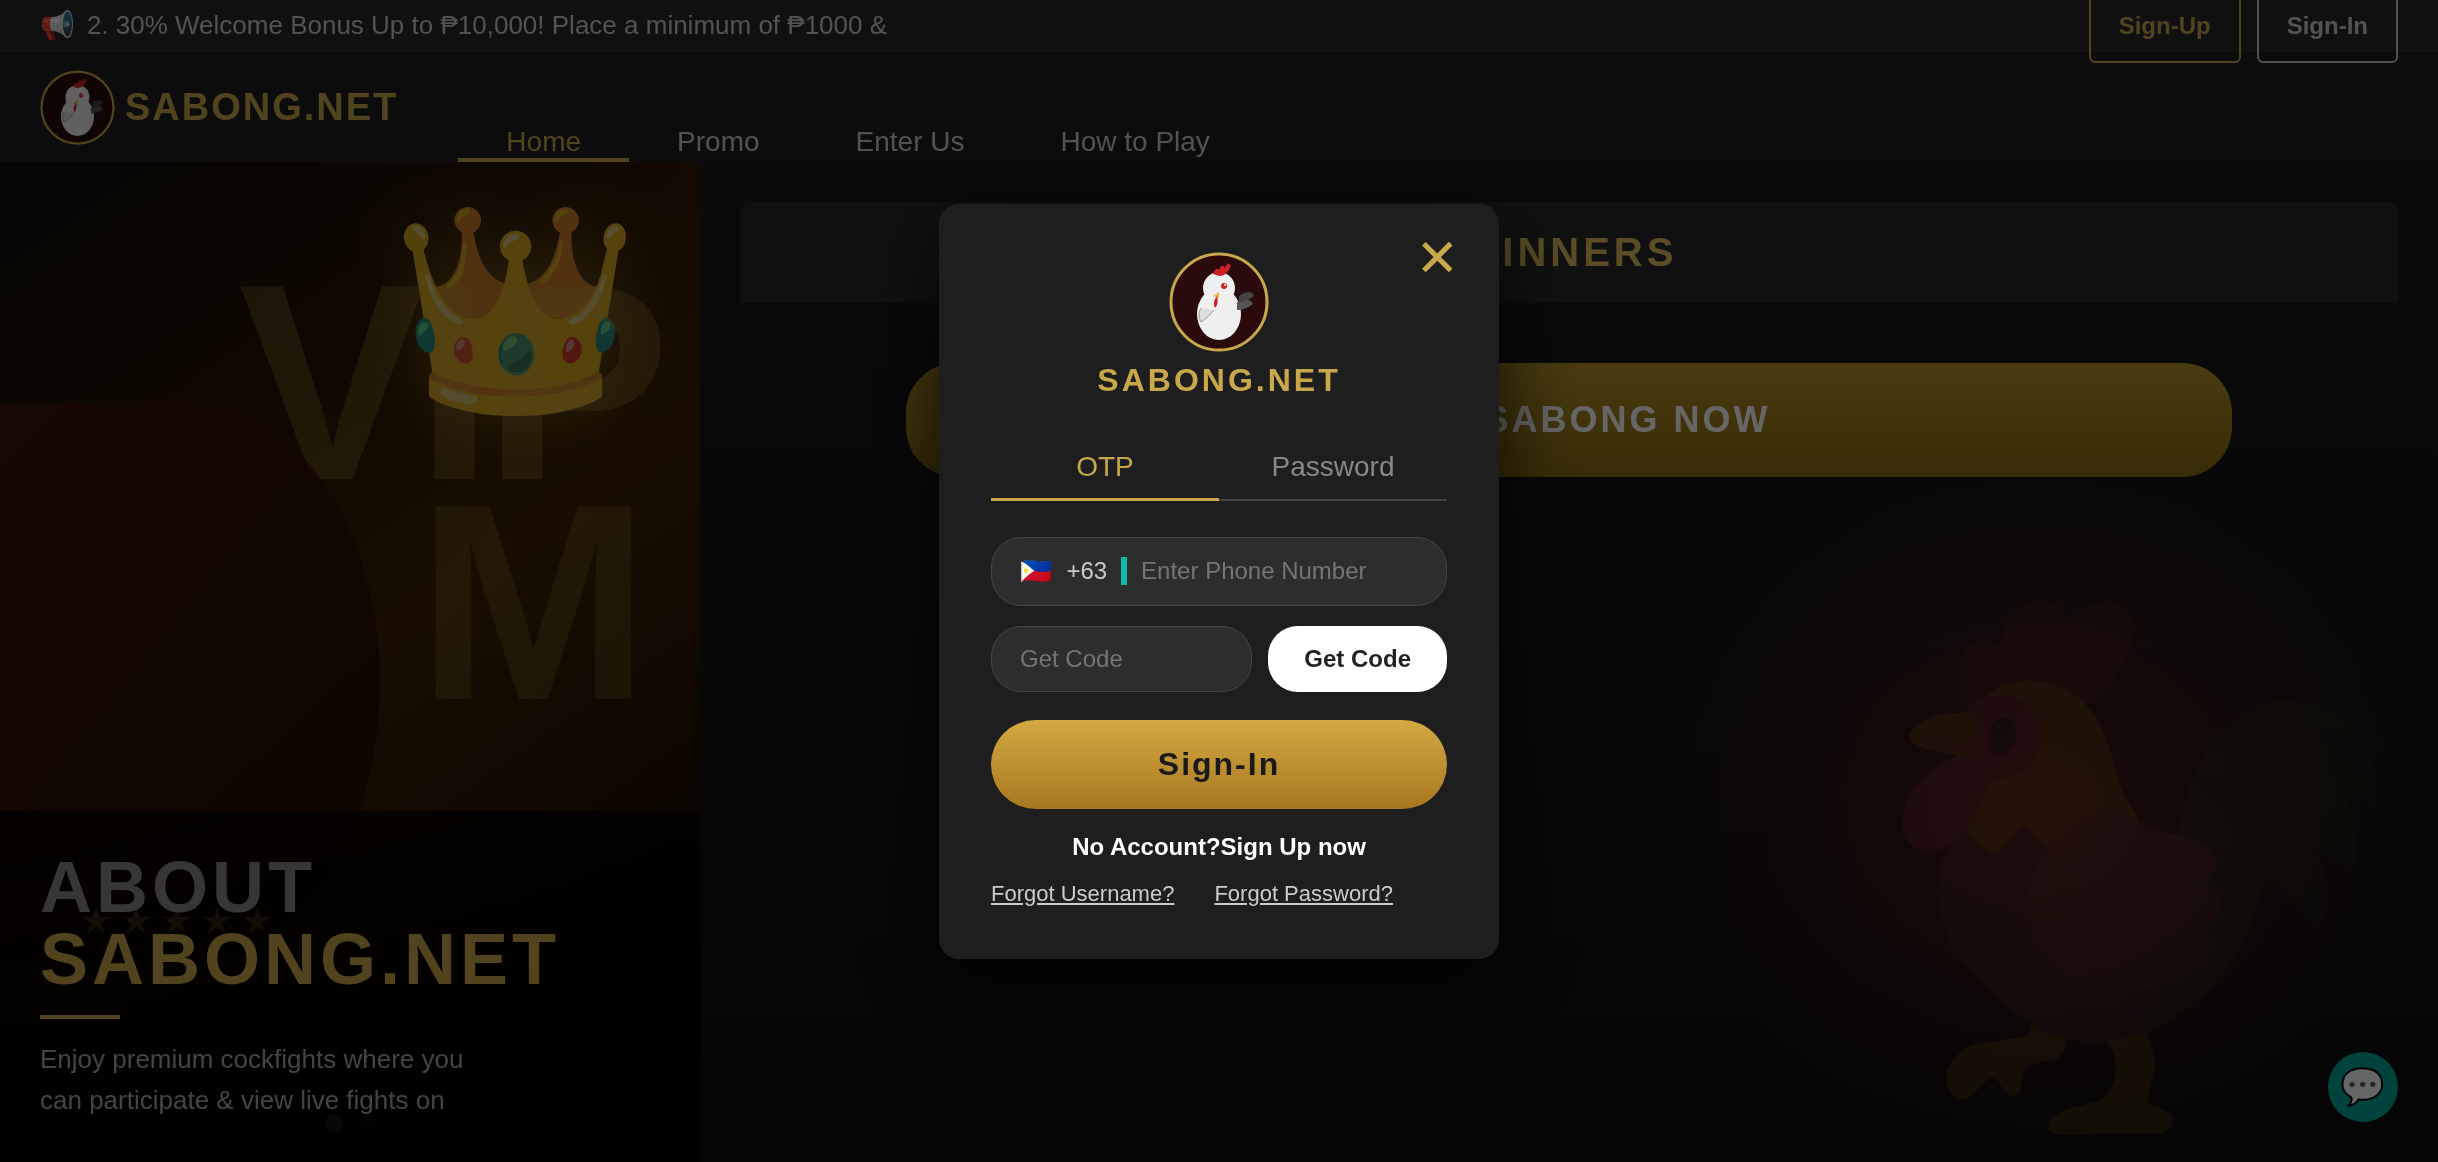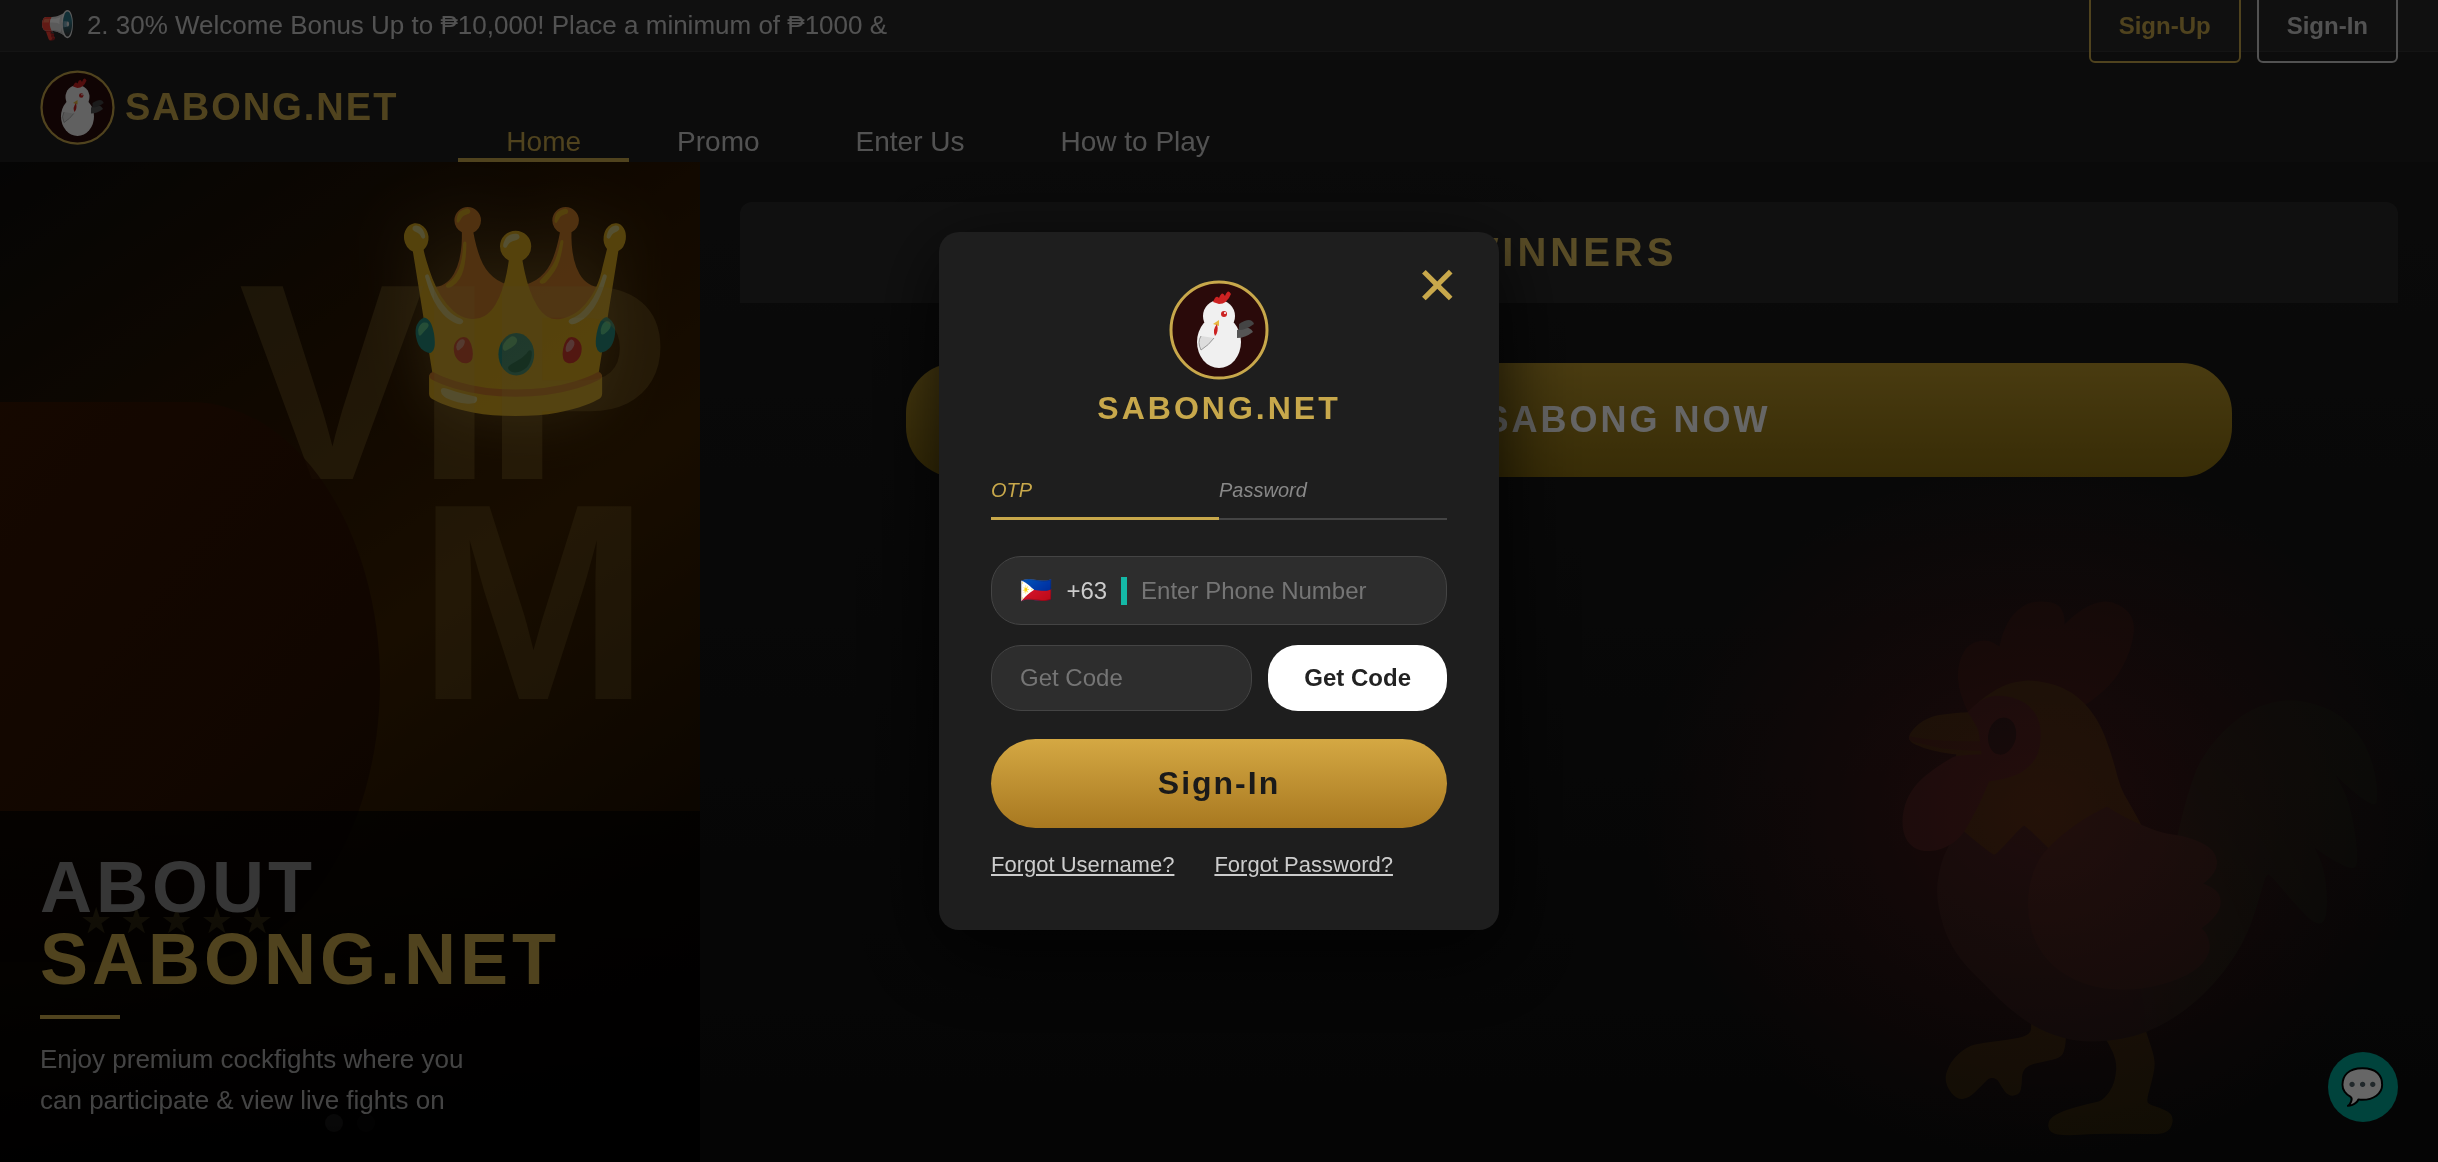--- a/index.html
+++ b/index.html
@@ -303,26 +303,26 @@
     }
 
     .modal-tabs {
       display: flex;
       margin-bottom: 36px;
       border-bottom: 2px solid #444;
       position: relative;
     }
     .modal-tab {
       flex: 1;
+      text-align: center;
       padding: 16px 0;
-      font-size: 20px;
+      font-size: 28px;
       cursor: pointer;
       color: #888;
       position: relative;
-      font-style: italic;
     }
     .modal-tab.active {
       color: #c8a84b;
     }
     .modal-tab.active::after {
       content: '';
       position: absolute;
       bottom: -2px;
       left: 0;
       width: 100%;
@@ -565,20 +565,23 @@
       <div class="code-input-wrap">
         <input type="text" placeholder="Get Code" style="">
       </div>
       <button class="get-code-btn">Get Code</button>
     </div>
 
     
     <button class="signin-btn">Sign-In</button>
 
     
+    <div class="no-account-text">
+      <span>No Account?</span><span>Sign Up now</span>
+    </div>
 
     
     <div class="forgot-links">
       <span class="forgot-link">Forgot Username?</span>
       <span class="forgot-link">Forgot Password?</span>
     </div>
   </div>
 </div>
 
 <div class="chat-button">

